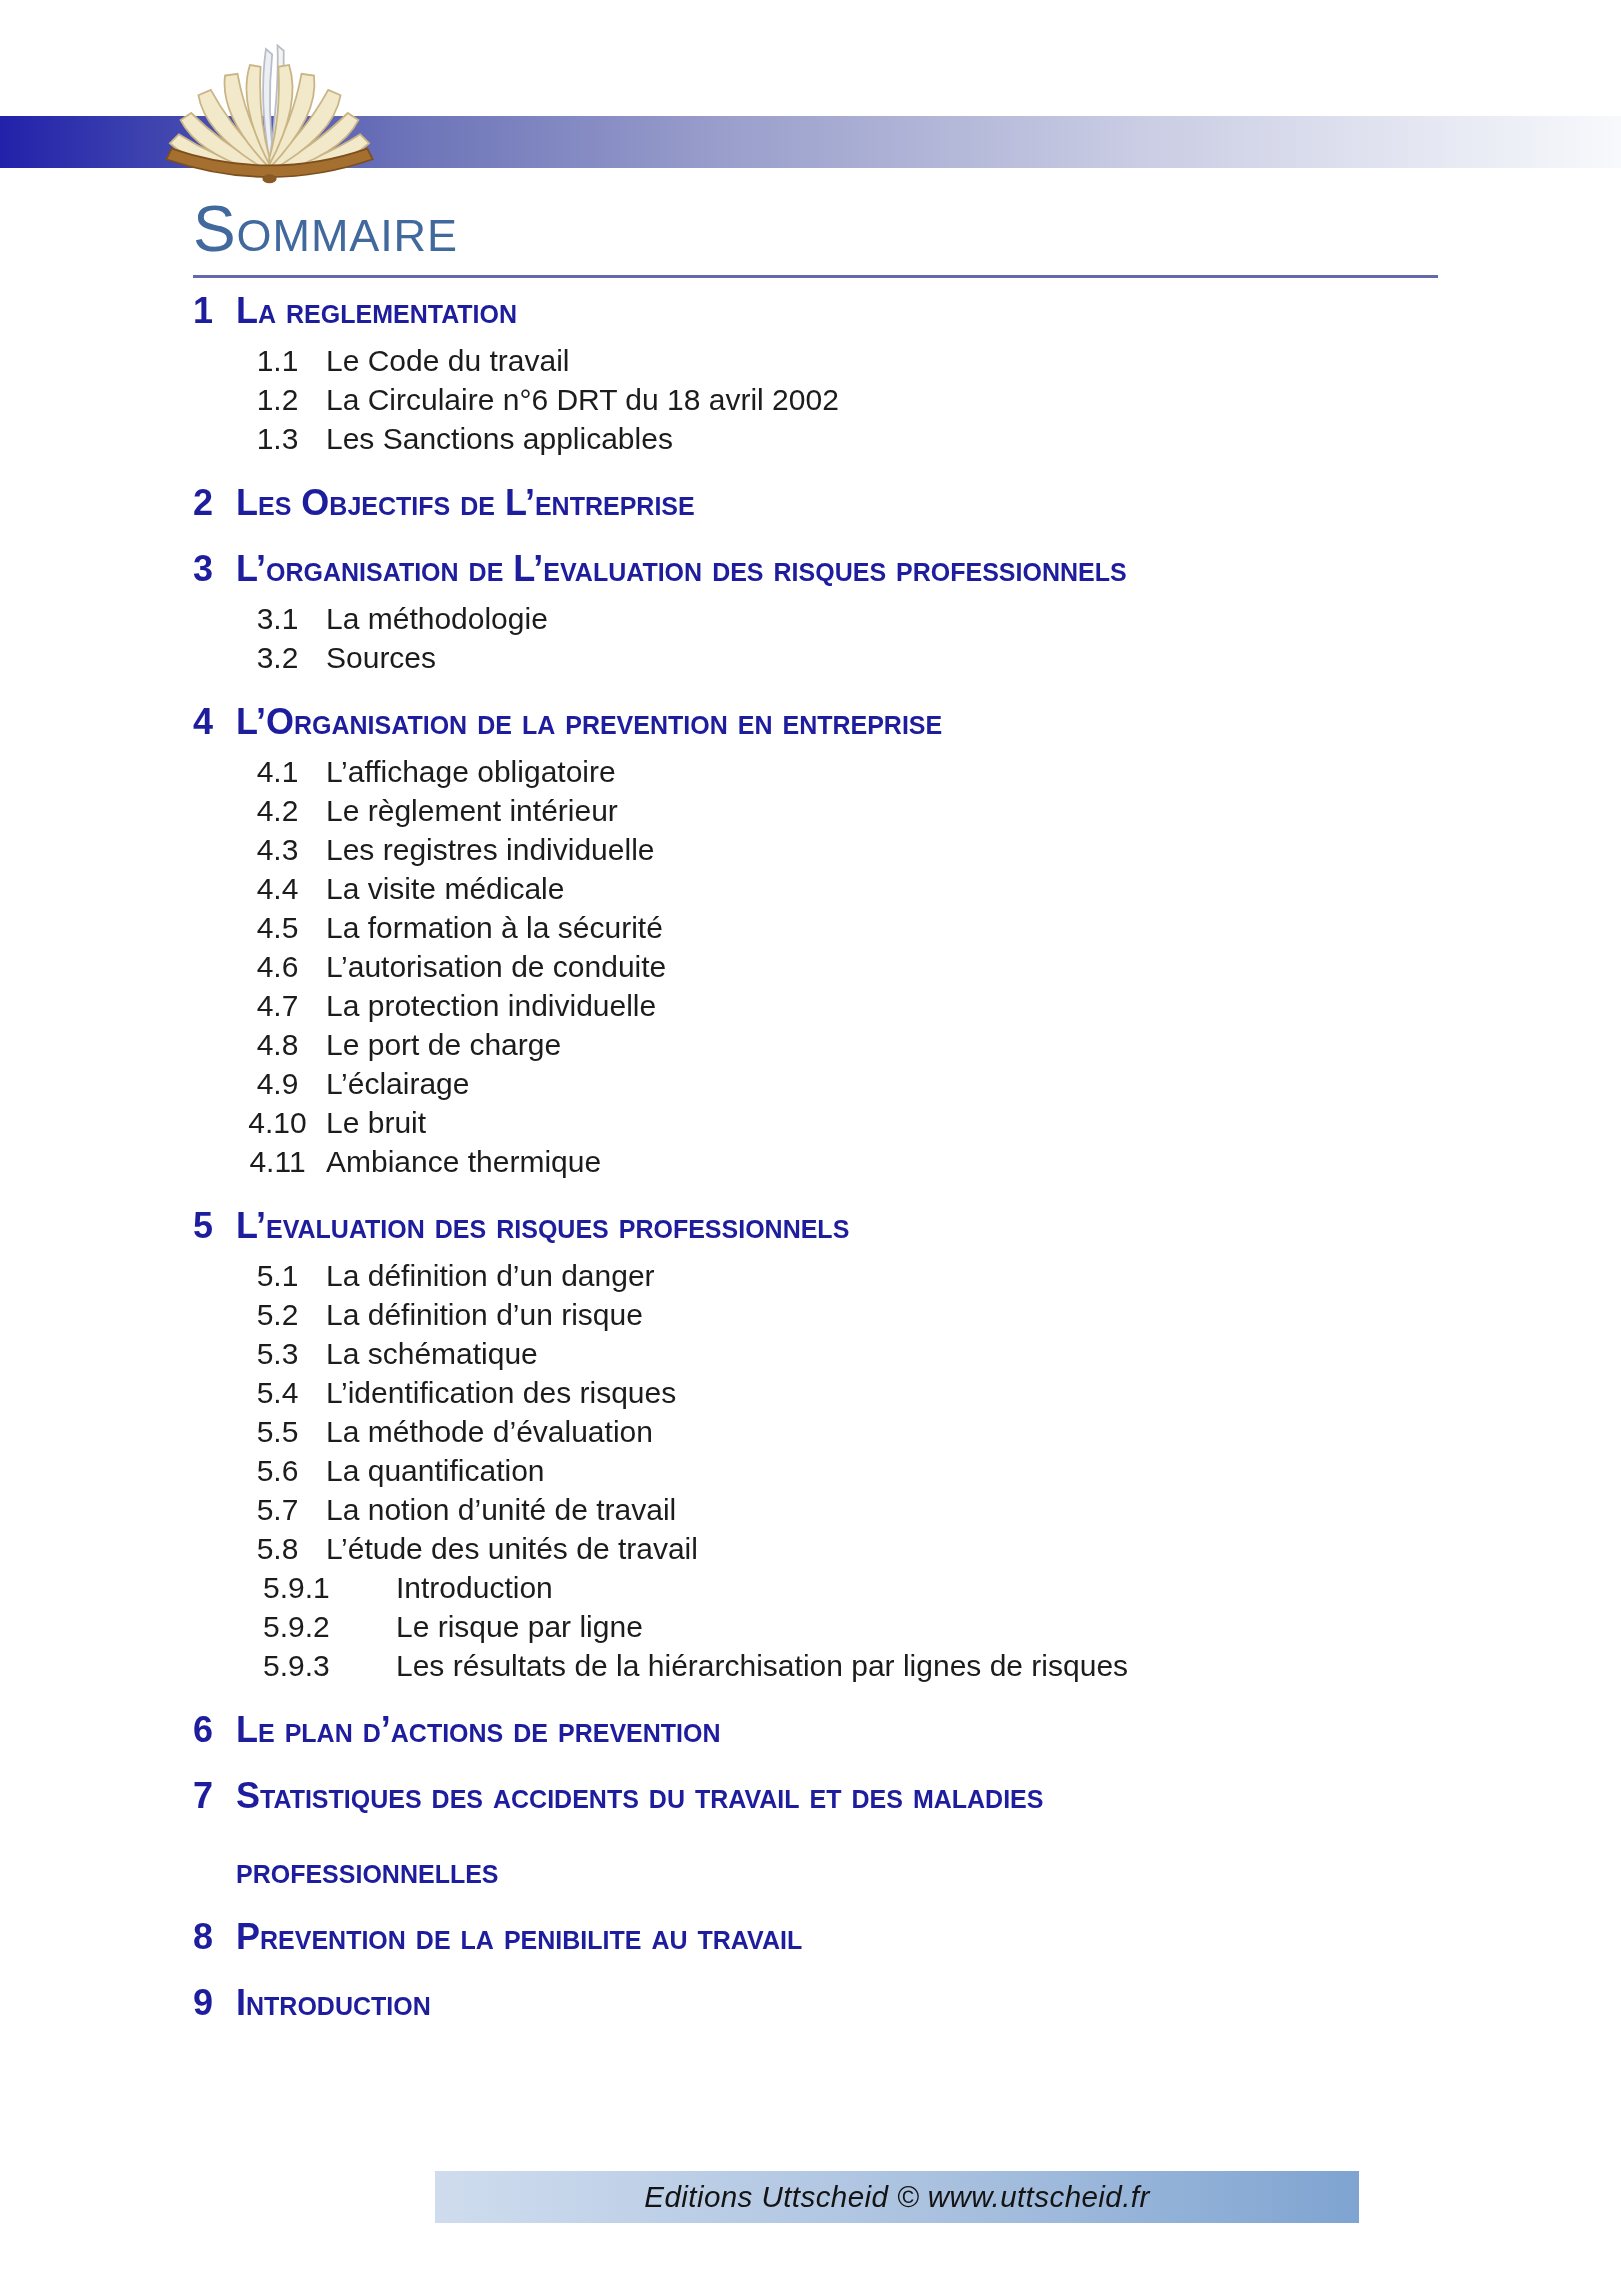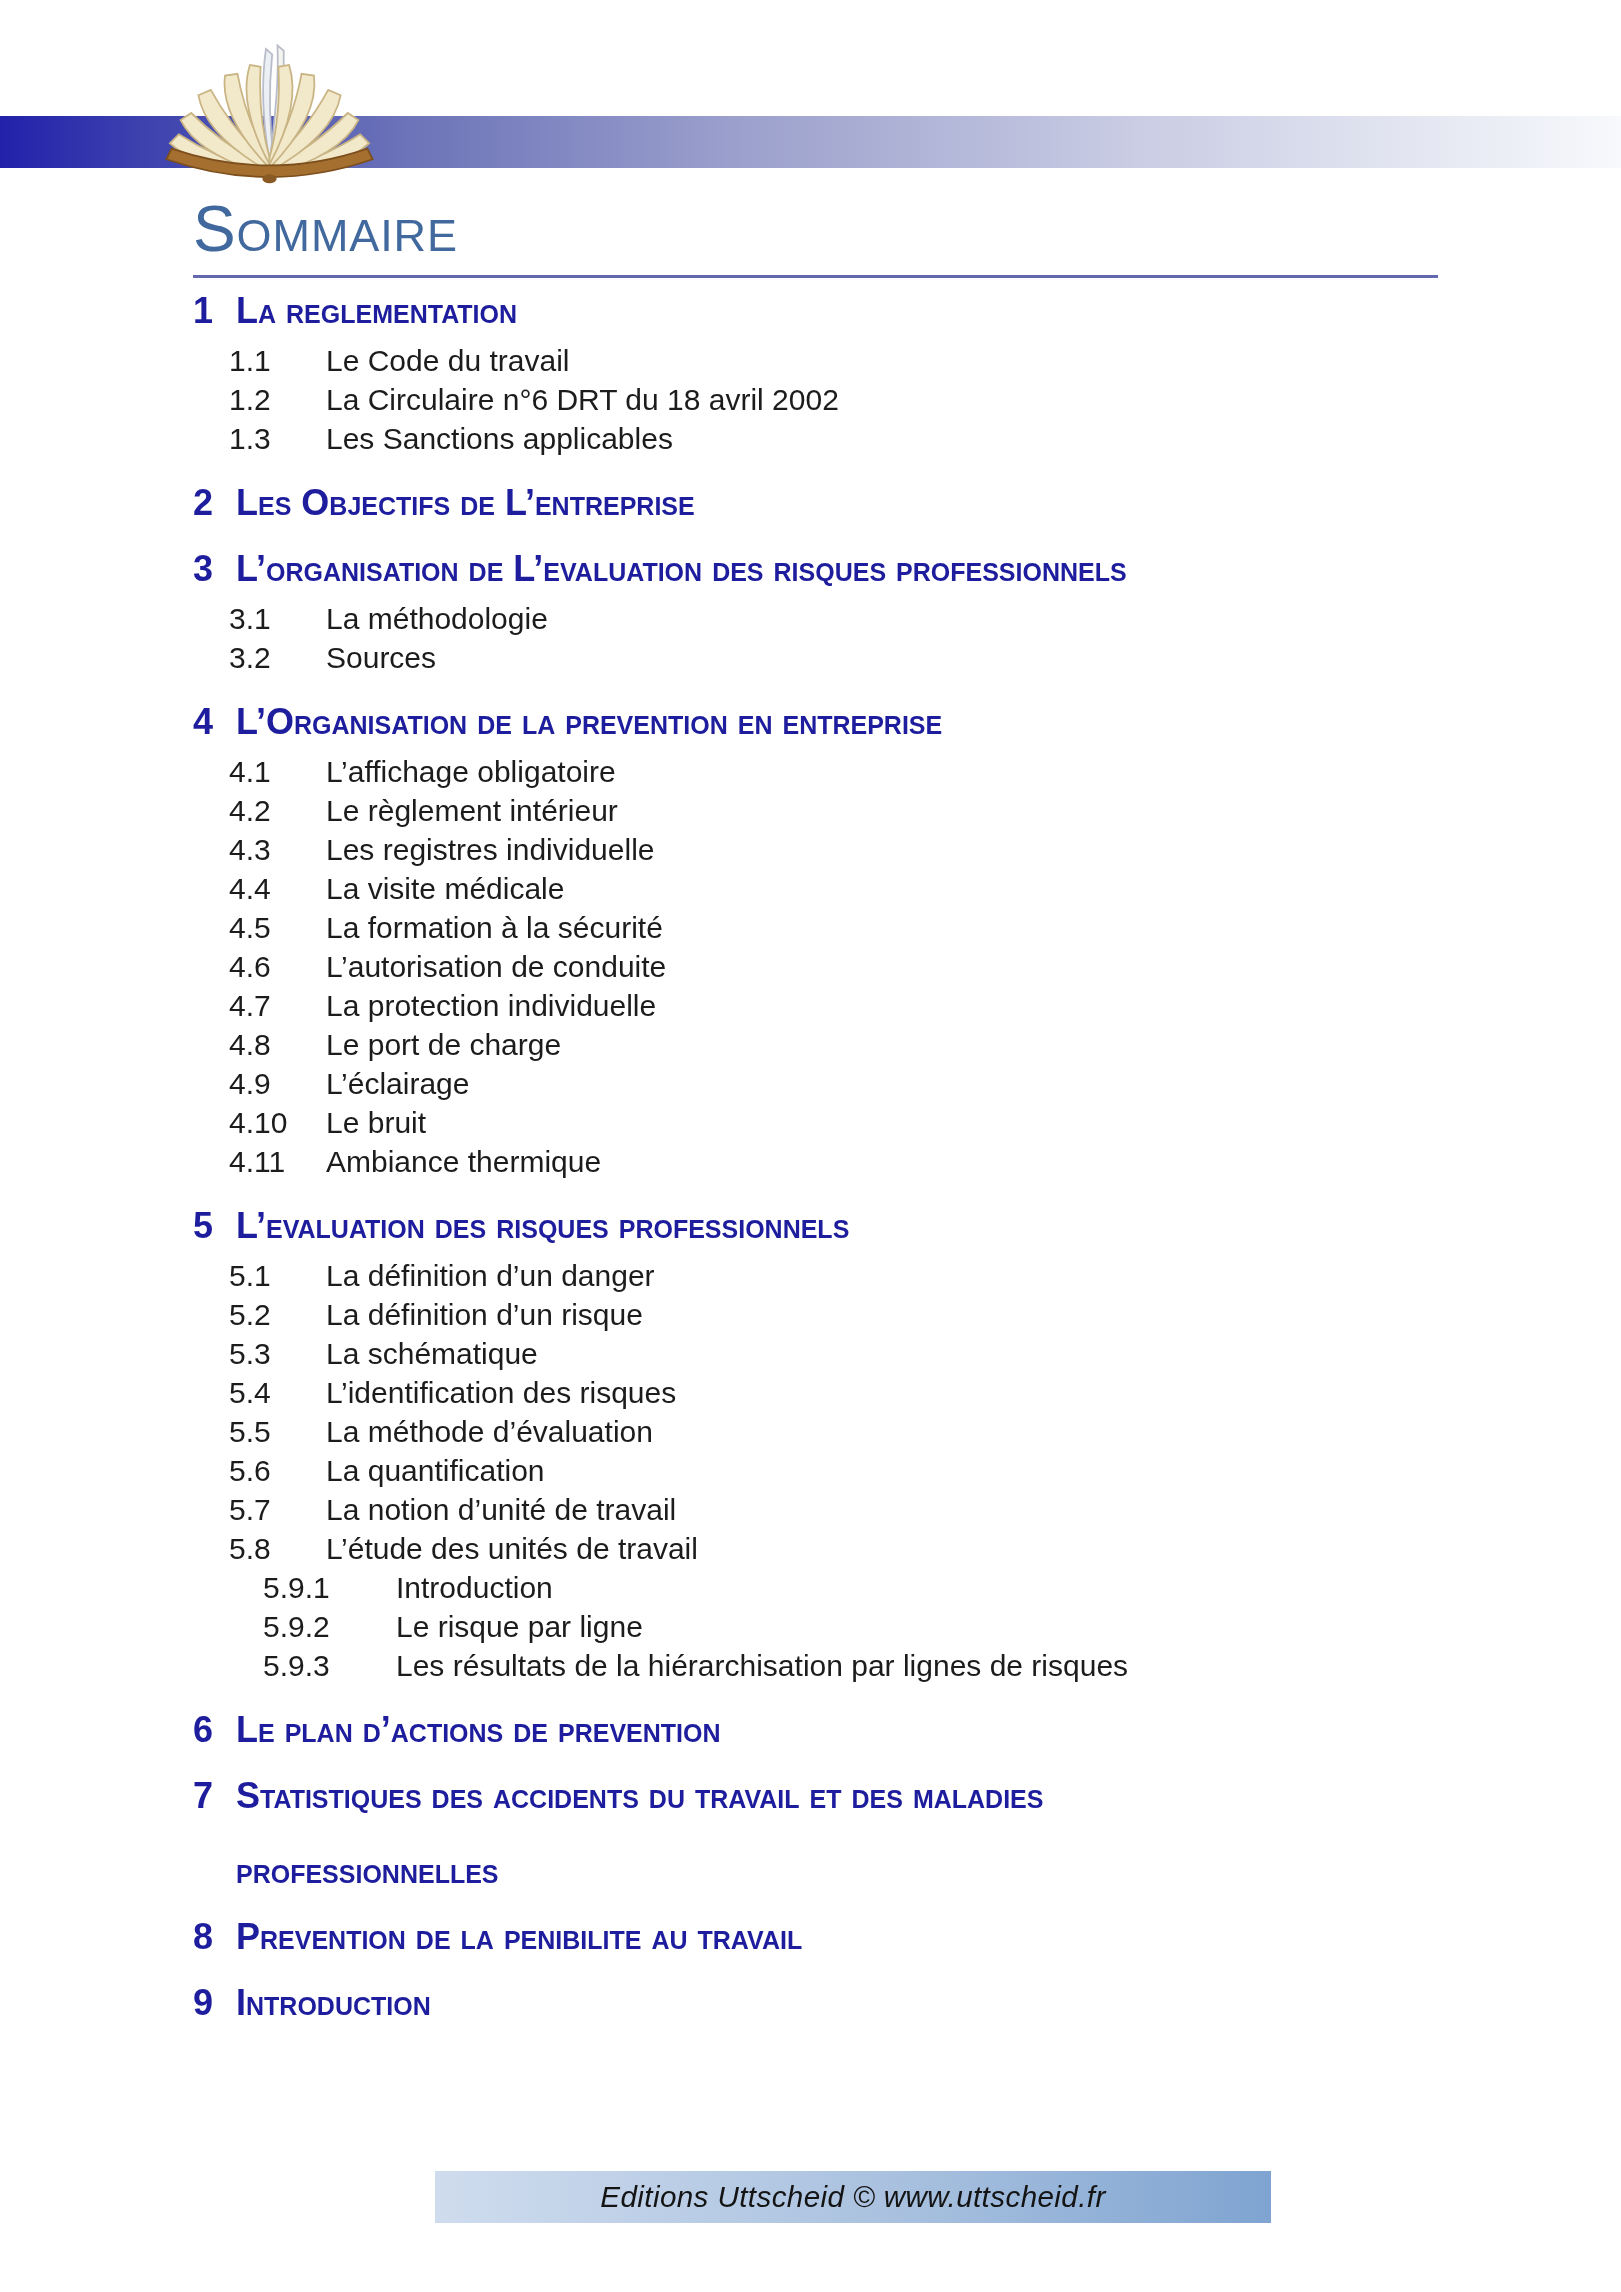--- a/index.html
+++ b/index.html
@@ -84,31 +84,31 @@
     margin-top: 32px;
     white-space: nowrap;
   }
 
   .l2, .l3 {
     font-size: 30px;
     line-height: 39px;
     color: #1C1C1C;
     font-weight: 400;
   }
-  .l2 { padding-left: 36px; }
+  .l2 { padding-left: 36px; text-align: center; }
   .l2 .num { flex: 0 0 97px; }
   .l3 { padding-left: 70px; }
   .l3 .num { flex: 0 0 133px; }
 
   
   .footer-bar {
     position: absolute;
     left: 435px;
     top: 2171px;
-    width: 836px;
+    width: 924px;
     height: 52px;
     background: linear-gradient(to right, #CFDCEE 0%, #A9C1DF 55%, #7FA4D1 100%);
     display: flex;
     align-items: center;
     justify-content: center;
   }
   .footer-text {
     font-style: italic;
     font-size: 29.6px;
     color: #141414;

